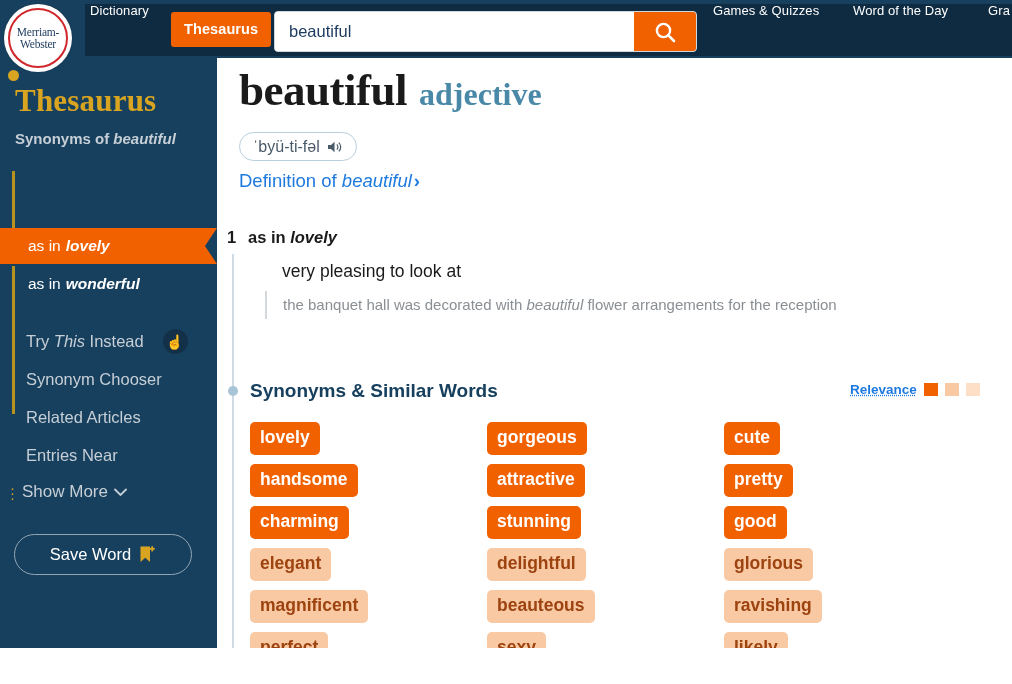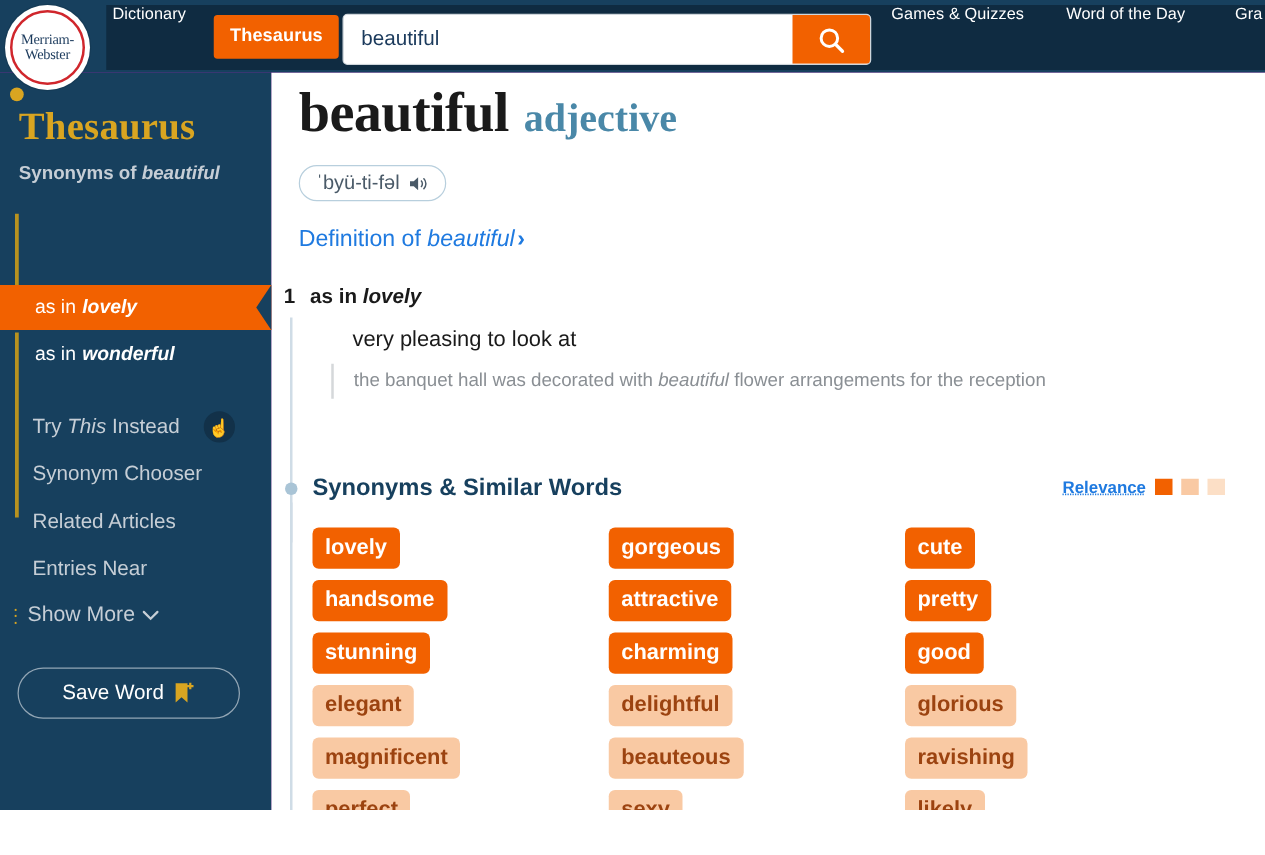--- a/index.html
+++ b/index.html
@@ -311,21 +311,21 @@
     gap: 7px;
     padding: 0 13px;
     font-size: 16px;
     color: #4a5a68;
     cursor: pointer;
     background: #ffffff;
   }
 
   .def-link {
     position: absolute;
-    top: 122px; left: 22px;
+    top: 112px; left: 22px;
     color: #1f7ae0;
     font-size: 18.5px;
     cursor: pointer;
     white-space: nowrap;
   }
   .def-link em { font-style: italic; }
   .def-link .chev { font-weight: bold; margin-left: 2px; }
 
   .sense-num {
     position: absolute;
@@ -581,24 +581,24 @@
           </div>
           <div class="chip-col">
             <span class="chip tier-1">attractive</span>
           </div>
           <div class="chip-col">
             <span class="chip tier-1">pretty</span>
           </div>
         </div>
         <div class="chip-row">
           <div class="chip-col">
+            <span class="chip tier-1">charming</span>
+          </div>
+          <div class="chip-col">
             <span class="chip tier-1">stunning</span>
-          </div>
-          <div class="chip-col">
-            <span class="chip tier-1">charming</span>
           </div>
           <div class="chip-col">
             <span class="chip tier-1">good</span>
           </div>
         </div>
         <div class="chip-row">
           <div class="chip-col">
             <span class="chip tier-2">elegant</span>
           </div>
           <div class="chip-col">

